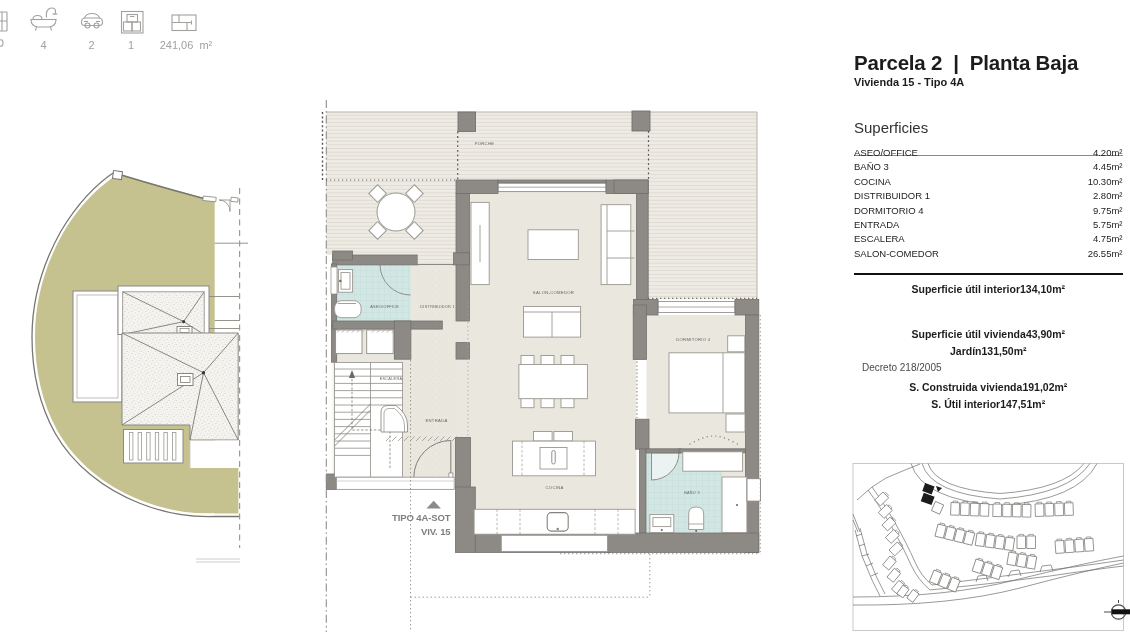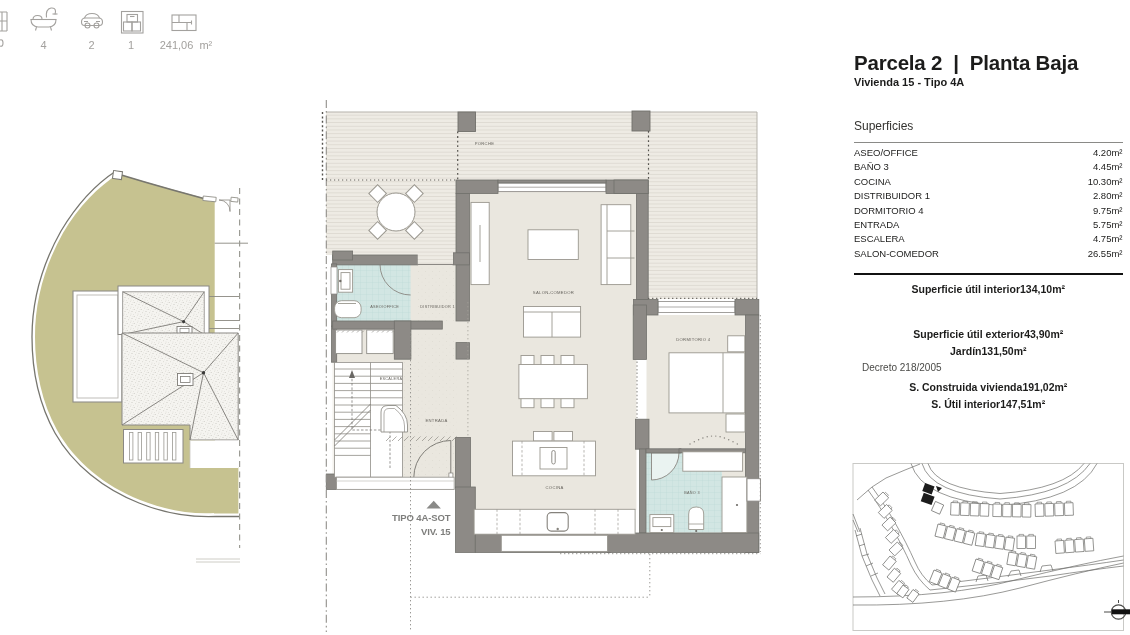--- a/index.html
+++ b/index.html
@@ -1,20 +1,20 @@
 <!DOCTYPE html>
 <html><head><meta charset="utf-8">
 <style>
 html,body{margin:0;padding:0;background:#fff;}
 #page{position:relative;width:1130px;height:635px;overflow:hidden;font-family:"Liberation Sans",sans-serif;background:#fff;}
 #page>svg{position:absolute;left:0;top:0;}
 #panel{position:absolute;left:854px;top:0;width:268.5px;height:547px;color:#1c1c1b;}
 #h1{position:absolute;top:51px;left:0;font-size:20.5px;font-weight:bold;letter-spacing:-0.2px;white-space:nowrap;}
 #h2{position:absolute;top:76px;left:0;font-size:11px;font-weight:bold;}
-#sup{position:absolute;top:119px;left:0;font-size:12px;color:#33322f;border-bottom:1px solid #8a8a87;width:268.5px;padding-bottom:9px;}
+#sup{position:absolute;top:119px;left:0;font-size:15px;color:#33322f;border-bottom:1px solid #8a8a87;width:268.5px;padding-bottom:19px;}
 #t1{position:absolute;top:146px;left:0;width:268.5px;font-size:9.5px;color:#1c1c1b;}
 #t1 .r{display:flex;justify-content:space-between;height:14.4px;line-height:14.4px;}
 #thick{position:absolute;top:272.5px;left:0;width:268.5px;border-top:2px solid #111;}
 .rb{position:absolute;left:0;width:268.5px;display:flex;justify-content:center;font-size:10.5px;font-weight:bold;}
 .rd{position:absolute;left:8px;width:268.5px;font-size:10px;color:#4a4a47;}
 </style></head>
 <body>
 <div id="page">
 <svg width="1130" height="635" viewBox="0 0 1130 635">
 <defs>
@@ -549,21 +549,21 @@
           <span>SALON-COMEDOR</span>
           <span>26.55m²</span>
         </div>
       </div>
  <div id="thick"></div>
  <div class="rb" style="top:283px">
         <span>Superficie útil interior</span>
         <span>134,10m²</span>
       </div>
  <div class="rb" style="top:328px">
-        <span>Superficie útil exterior</span>
+        <span>Superficie útil vivienda</span>
         <span>43,90m²</span>
       </div>
  <div class="rb" style="top:344.5px">
         <span>Jardín</span>
         <span>131,50m²</span>
       </div>
  <div class="rd" style="top:362px"><span>Decreto 218/2005</span></div>
  <div class="rb" style="top:380.5px">
         <span>S. Construida vivienda</span>
         <span>191,02m²</span>

